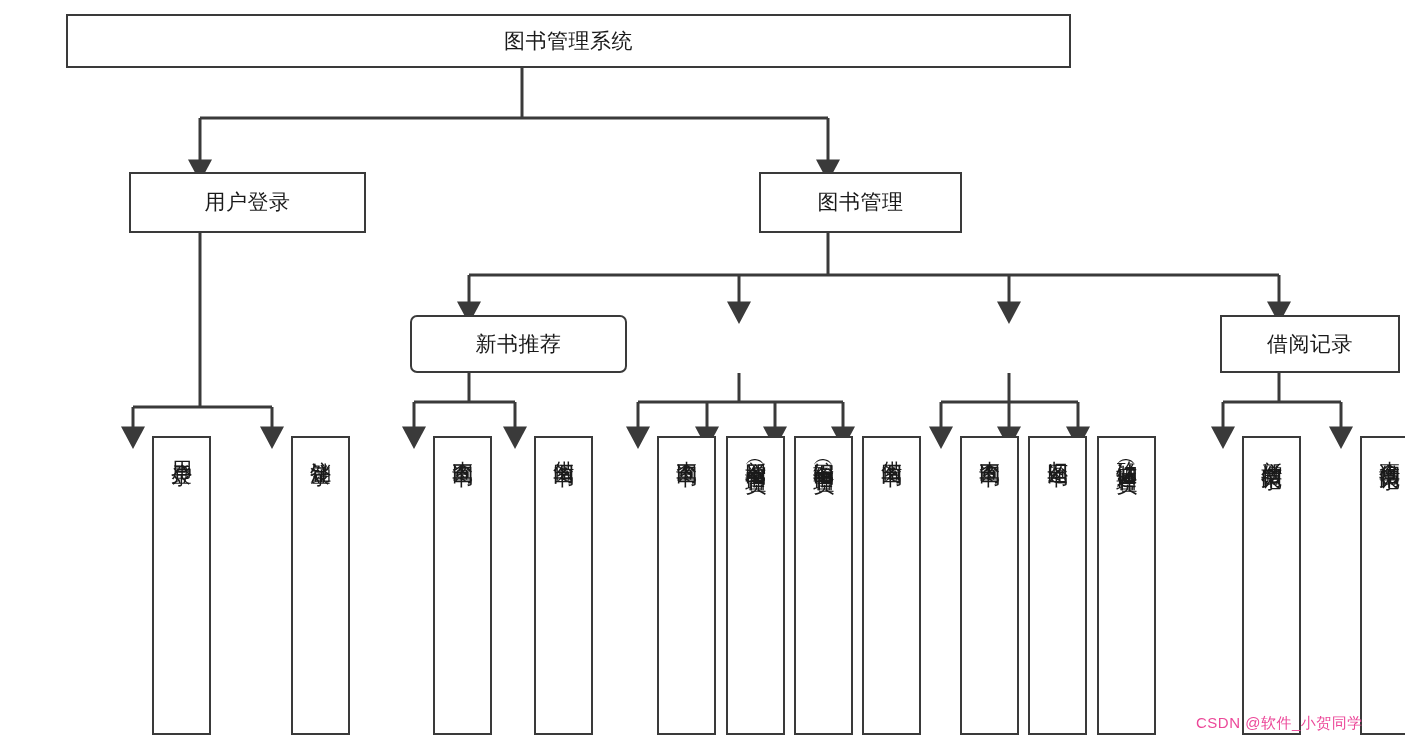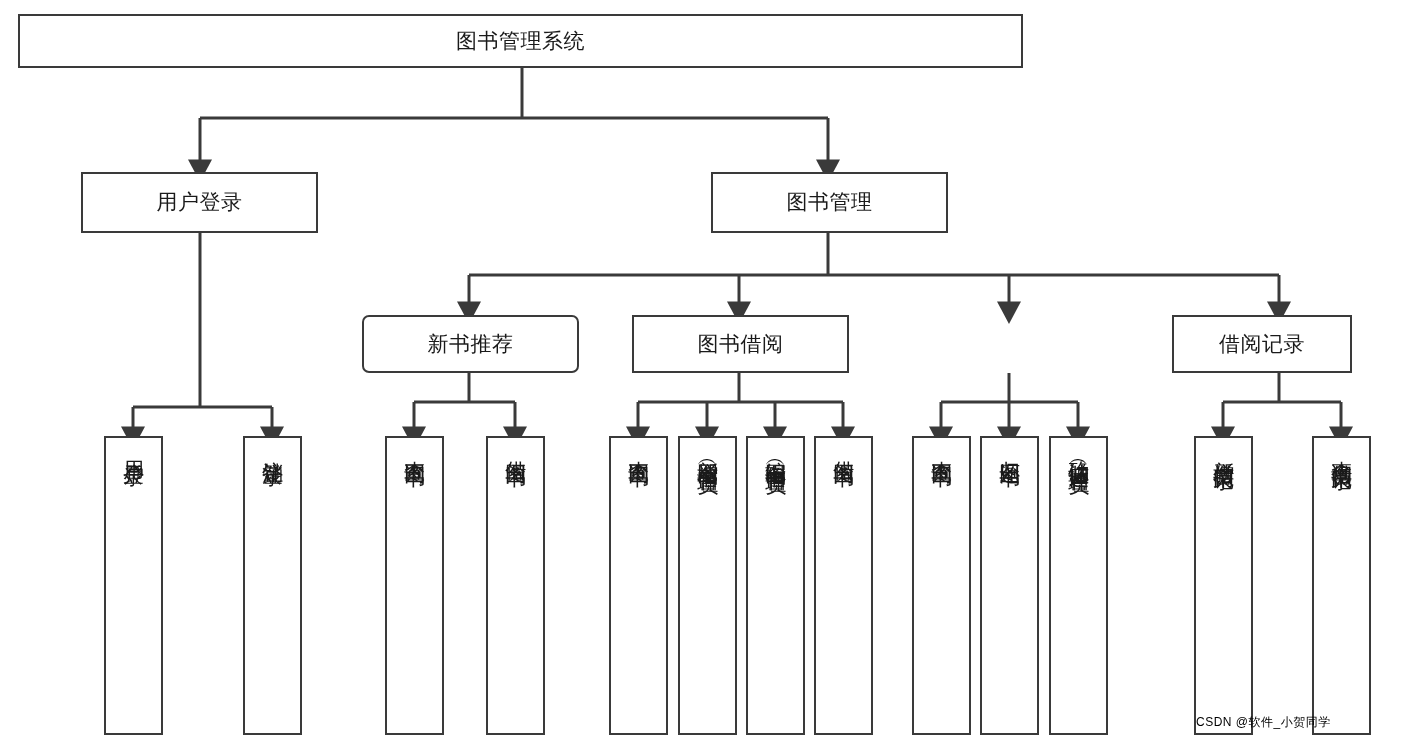--- a/index.html
+++ b/index.html
@@ -27,20 +27,21 @@
   }
   .node {
     position: absolute;
     box-sizing: border-box;
     border: 2px solid #3a3a3a;
     background: #ffffff;
     display: flex;
     align-items: center;
     justify-content: center;
     color: #1a1a1a;
+    margin-left: 48px;
   }
   .node .label {
     font-size: 21px;
     line-height: 1.25;
     letter-spacing: 0.5px;
     white-space: nowrap;
   }
   .node.vertical {
     align-items: flex-start;
     padding-top: 6px;
@@ -48,22 +49,22 @@
   .node.vertical .label {
     writing-mode: vertical-rl;
     text-orientation: upright;
     font-size: 21px;
     line-height: 1.45;
     letter-spacing: 2px;
     white-space: nowrap;
   }
   .watermark {
     position: absolute;
-    font-size: 12px;
-    color: #000000;
+    font-size: 15px;
+    color: #ec4899;
     white-space: nowrap;
     letter-spacing: 0.5px;
   }
 </style>
 </head>
 <body>
 
 <div id="canvas">
 
   <svg class="edges" viewBox="0 0 1405 747" xmlns="http://www.w3.org/2000/svg">
@@ -118,29 +119,26 @@
     </g>
   </svg>
 
   <div class="node" style="left:18px; top:14px; width:1005px; height:54px;">
     <span class="label">图书管理系统</span>
   </div>
 
   <div class="node" style="left:81px; top:172px; width:237px; height:61px;">
     <span class="label">用户登录</span>
   </div>
-  <div class="node" style="left:711px; top:172px; width:237px; height:61px;">
+  <div class="node" style="left:711px; top:172px; width:203px; height:61px;">
     <span class="label">图书管理</span>
   </div>
 
   <div class="node" style="left:362px; top:315px; width:217px; height:58px;border-radius:7px;">
     <span class="label">新书推荐</span>
-  </div>
-  <div class="node" style="left:632px; top:315px; width:217px; height:58px;">
-    <span class="label">图书借阅</span>
   </div>
   <div class="node" style="left:1172px; top:315px; width:180px; height:58px;">
     <span class="label">借阅记录</span>
   </div>
 
   <div class="node vertical" style="left:104px; top:436px; width:59px; height:299px;">
     <span class="label">用户登录</span>
   </div>
   <div class="node vertical" style="left:243px; top:436px; width:59px; height:299px;">
     <span class="label">注销登录</span>

